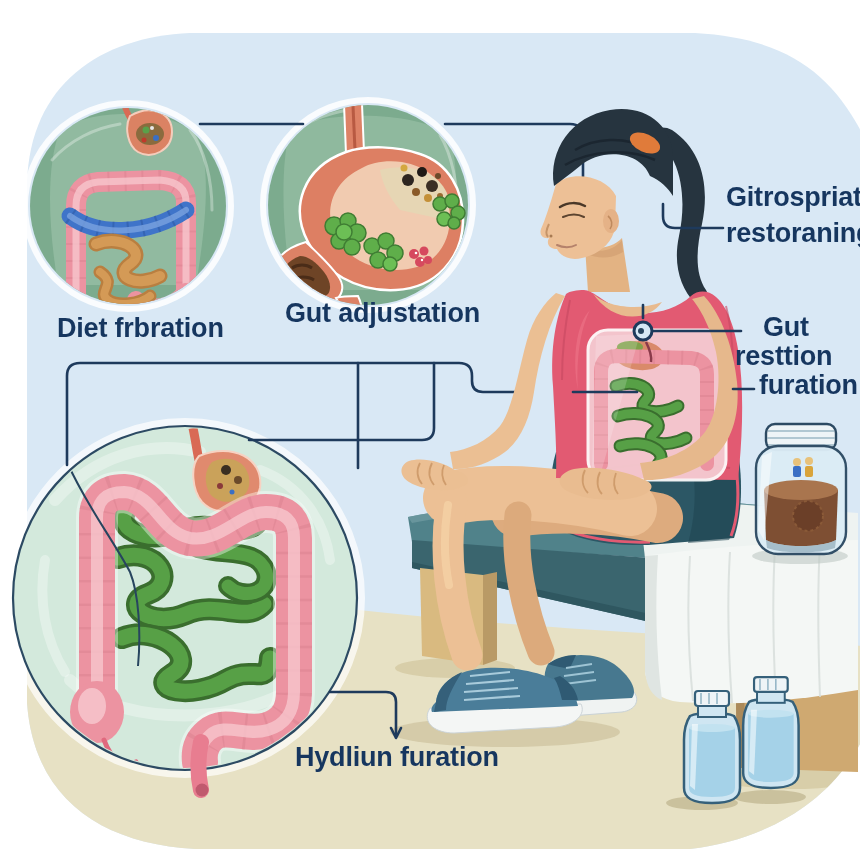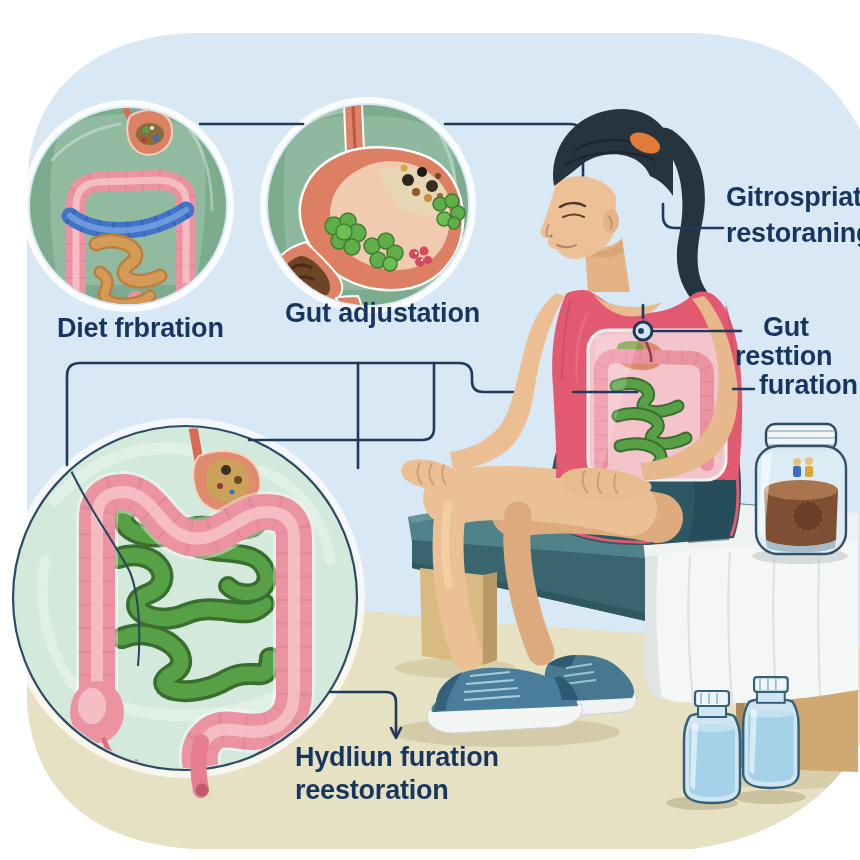--- a/index.html
+++ b/index.html
@@ -321,15 +321,14 @@
   <span class="ln">Gitrospriatra</span>
   <span class="ln">restoraning</span>
 </div>
 <div class="label" style="left:735px;top:313px;line-height:29px;">
   <span class="ln" style="margin-left:28px;">Gut</span>
   <span class="ln">resttion</span>
   <span class="ln" style="margin-left:24px;">furation</span>
 </div>
 <div class="label" style="left:295px;top:741px;line-height:33px;">
   <span class="ln">Hydliun furation</span>
-  <span class="ln">reestoration</span>
 </div>
 </div>
 
 </body></html>

